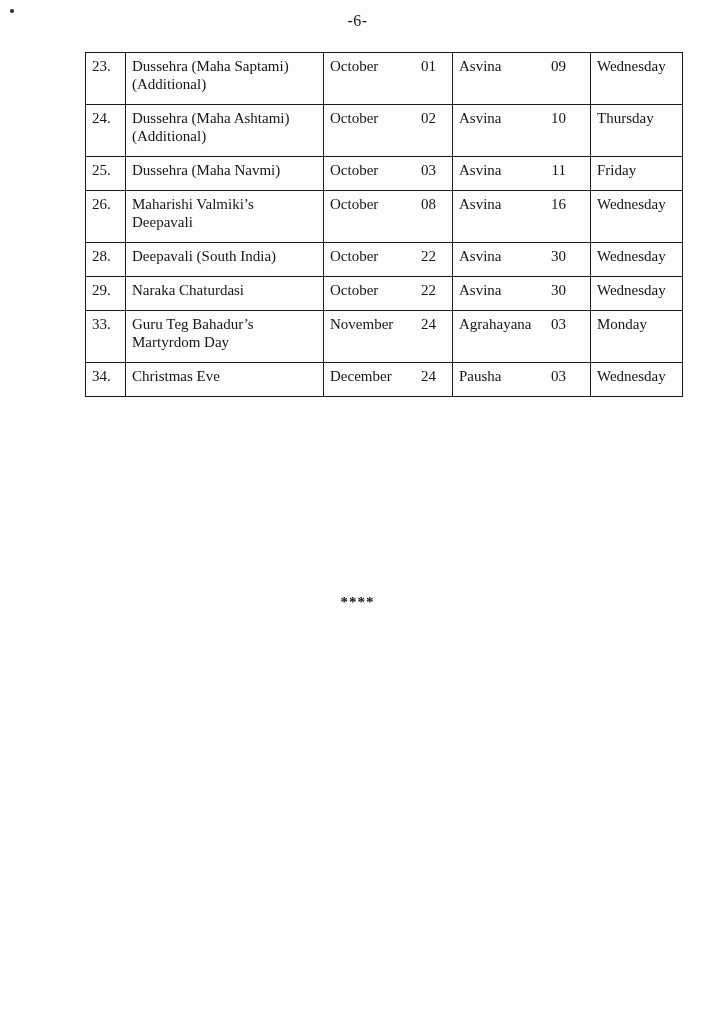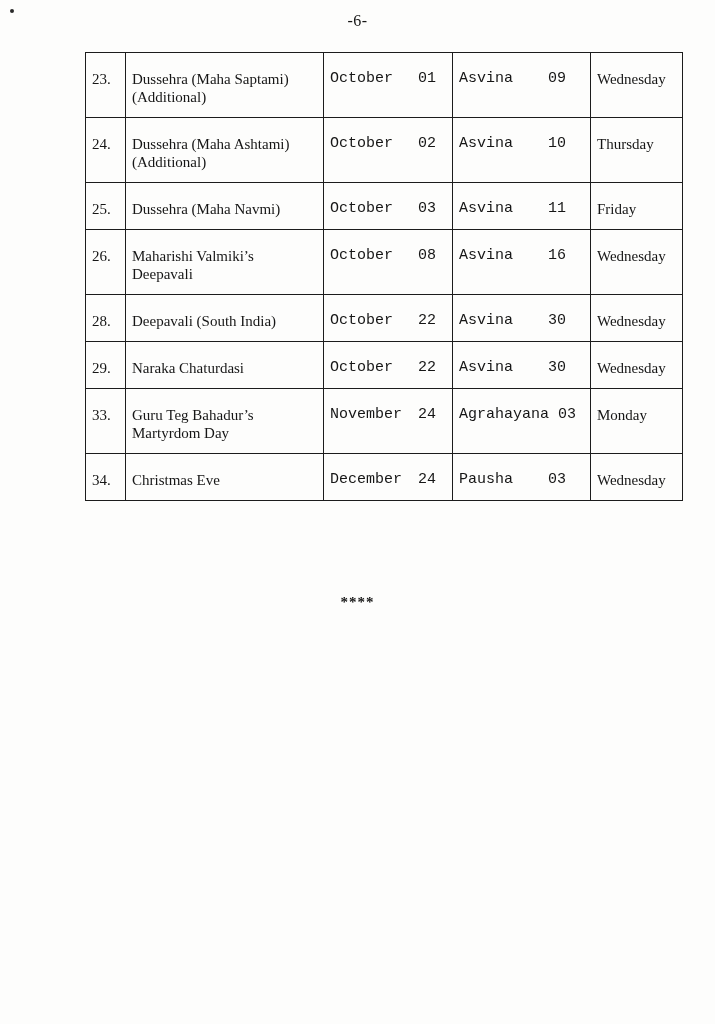--- a/index.html
+++ b/index.html
@@ -41,30 +41,29 @@
     top: 52px;
     width: 597px;
     border-collapse: collapse;
     table-layout: fixed;
     font-size: 15px;
     line-height: 18px;
   }
   table.holiday-table td {
     border: 1.4px solid #1c1c1c;
     vertical-align: top;
-    padding: 17px 6px 11px 6px;
+    padding: 4px 6px 11px 6px;
     overflow: hidden;
   }
   td.col-sl { padding-left: 2px; padding-right: 2px; }
   td.col-greg, td.col-saka { padding-right: 0; }
   .date-wrap {
     display: flex;
     justify-content: space-between;
     padding-right: 10px;
-    font-family: Liberation Mono, monospace;
   }
   td.col-saka .date-wrap { padding-right: 18px; gap: 9px; }
   .footer-stars {
     position: absolute;
     top: 594px;
     left: 0;
     width: 715px;
     text-align: center;
     font-size: 15px;
     font-weight: bold;

